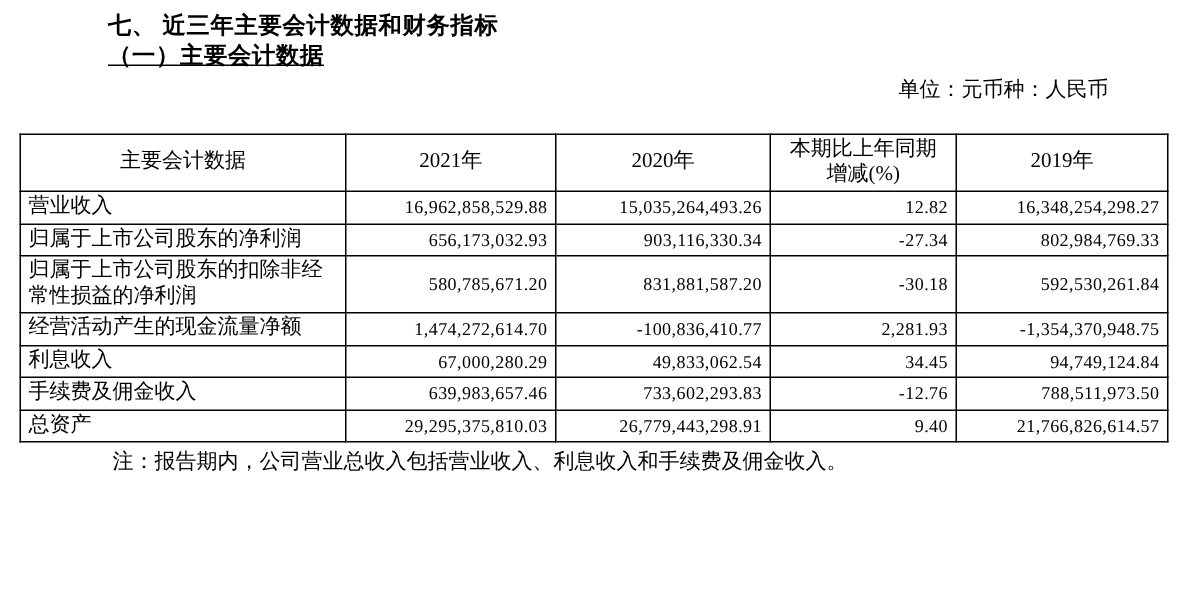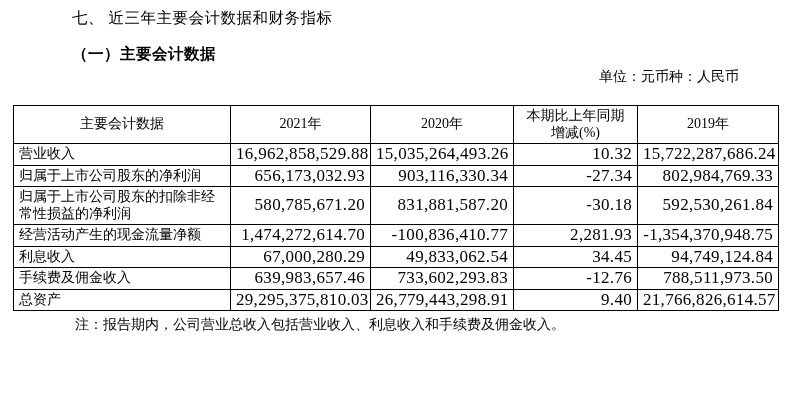--- a/index.html
+++ b/index.html
@@ -8,30 +8,31 @@
     width: 797px; height: 400px;
     background: #ffffff;
     color: #000000;
     font-family: "Liberation Serif", "DejaVu Serif", serif;
   }
   .page { position: relative; width: 797px; height: 400px; overflow: hidden; }
 
   .doc-title {
     margin: 8px 0 0 72px;
     font-size: 15.5px;
-    font-weight: normal;
+    font-weight: bold;
     line-height: 20px;
     letter-spacing: 0.5px;
   }
   .doc-subtitle {
-    margin: 16px 0 0 72px;
+    margin: 0 0 0 72px;
     font-size: 15.5px;
     font-weight: bold;
     line-height: 20px;
     letter-spacing: 0.5px;
+    text-decoration: underline;
   }
   .unit-line {
     margin: 4px 58px 20px 0;
     text-align: right;
     font-size: 14px;
     line-height: 17px;
   }
 
   table.acct {
     border-collapse: collapse;
@@ -46,21 +47,21 @@
     padding: 2px 5px;
     font-weight: normal;
     line-height: 16.5px;
     vertical-align: middle;
     overflow: hidden;
   }
   table.acct th { text-align: center; padding: 2px 7px; }
   td.lbl { text-align: left; }
   td.num {
     text-align: right;
-    font-size: 17px;
+    font-size: 12px;
     letter-spacing: 0.3px;
     white-space: nowrap;
   }
 
   .footnote {
     margin: 5px 0 0 75px;
     font-size: 14px;
     line-height: 17px;
   }
 </style>
@@ -88,22 +89,22 @@
       <th>2021年</th>
       <th>2020年</th>
       <th>本期比上年同期增减(%)</th>
       <th>2019年</th>
     </tr>
 
     <tr>
       <td class="lbl">营业收入</td>
       <td class="num">16,962,858,529.88</td>
       <td class="num">15,035,264,493.26</td>
-      <td class="num">10.32</td>
-      <td class="num">15,722,287,686.24</td>
+      <td class="num">12.82</td>
+      <td class="num">16,348,254,298.27</td>
     </tr>
 
 
     <tr>
       <td class="lbl">归属于上市公司股东的净利润</td>
       <td class="num">656,173,032.93</td>
       <td class="num">903,116,330.34</td>
       <td class="num">-27.34</td>
       <td class="num">802,984,769.33</td>
     </tr>

